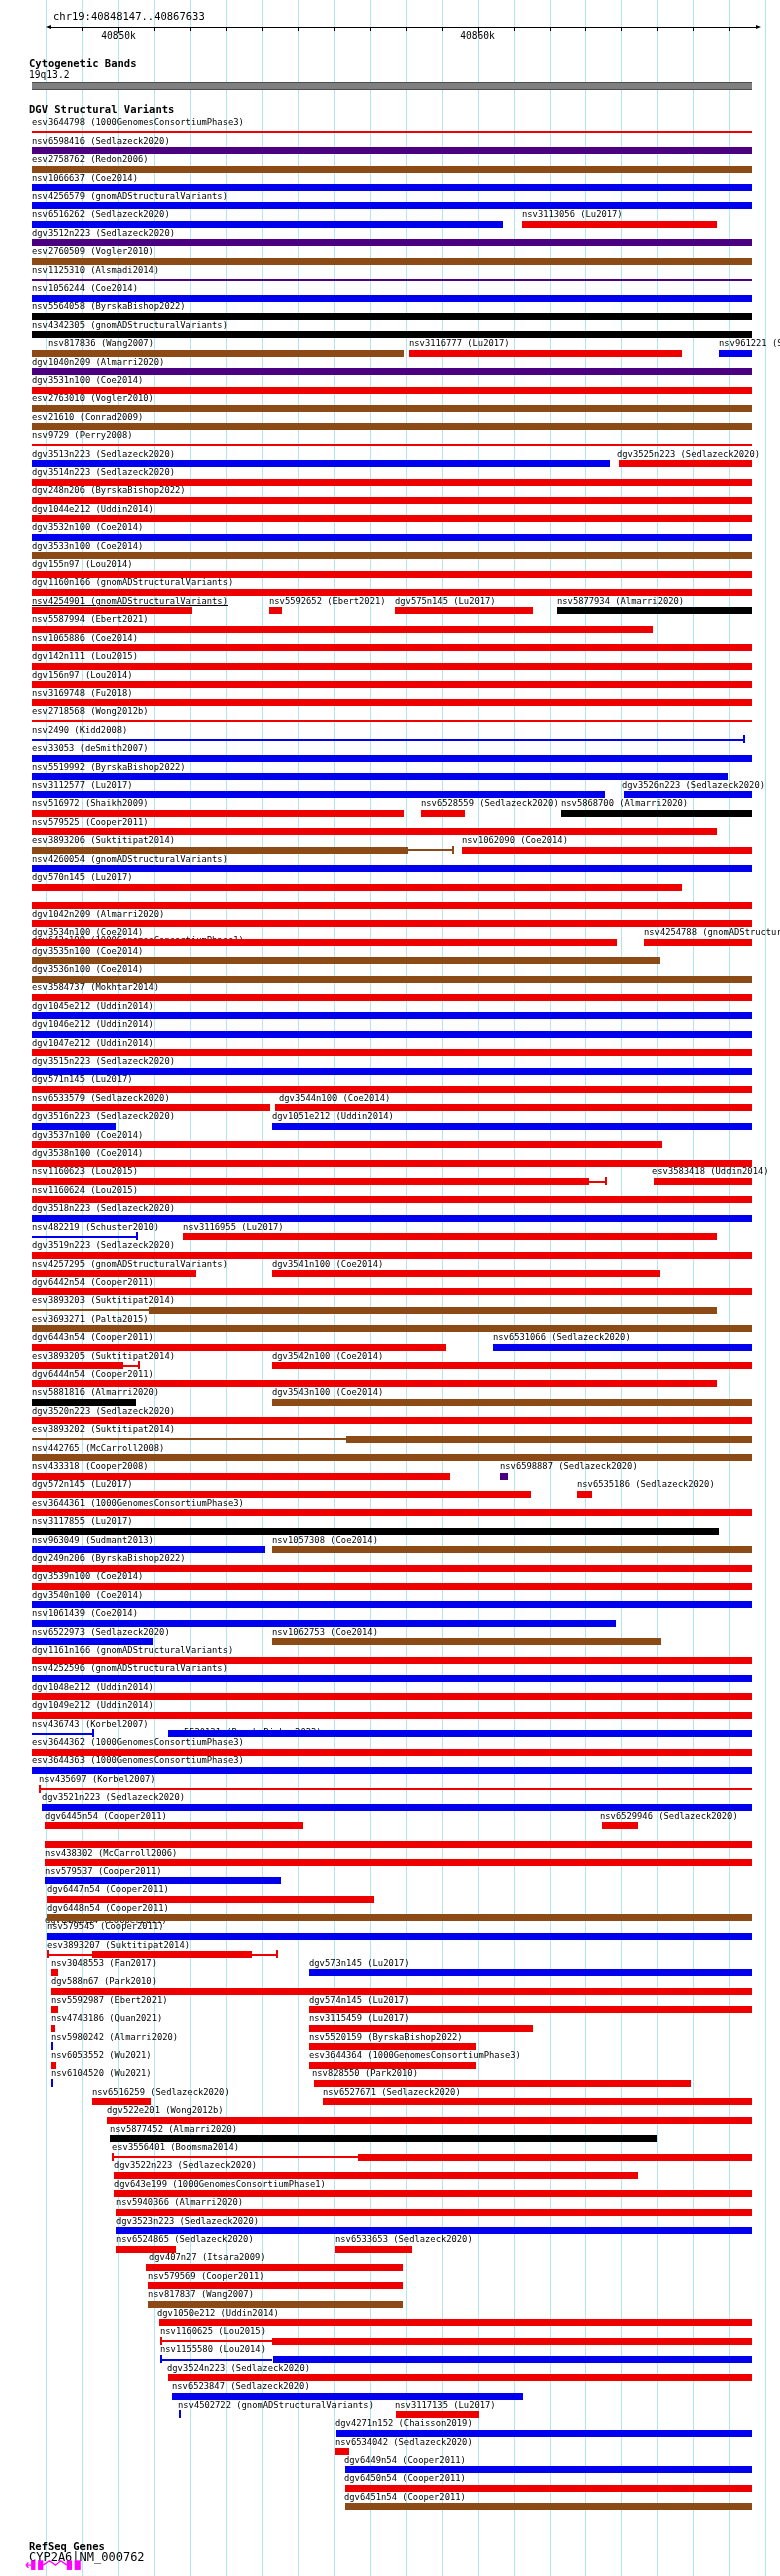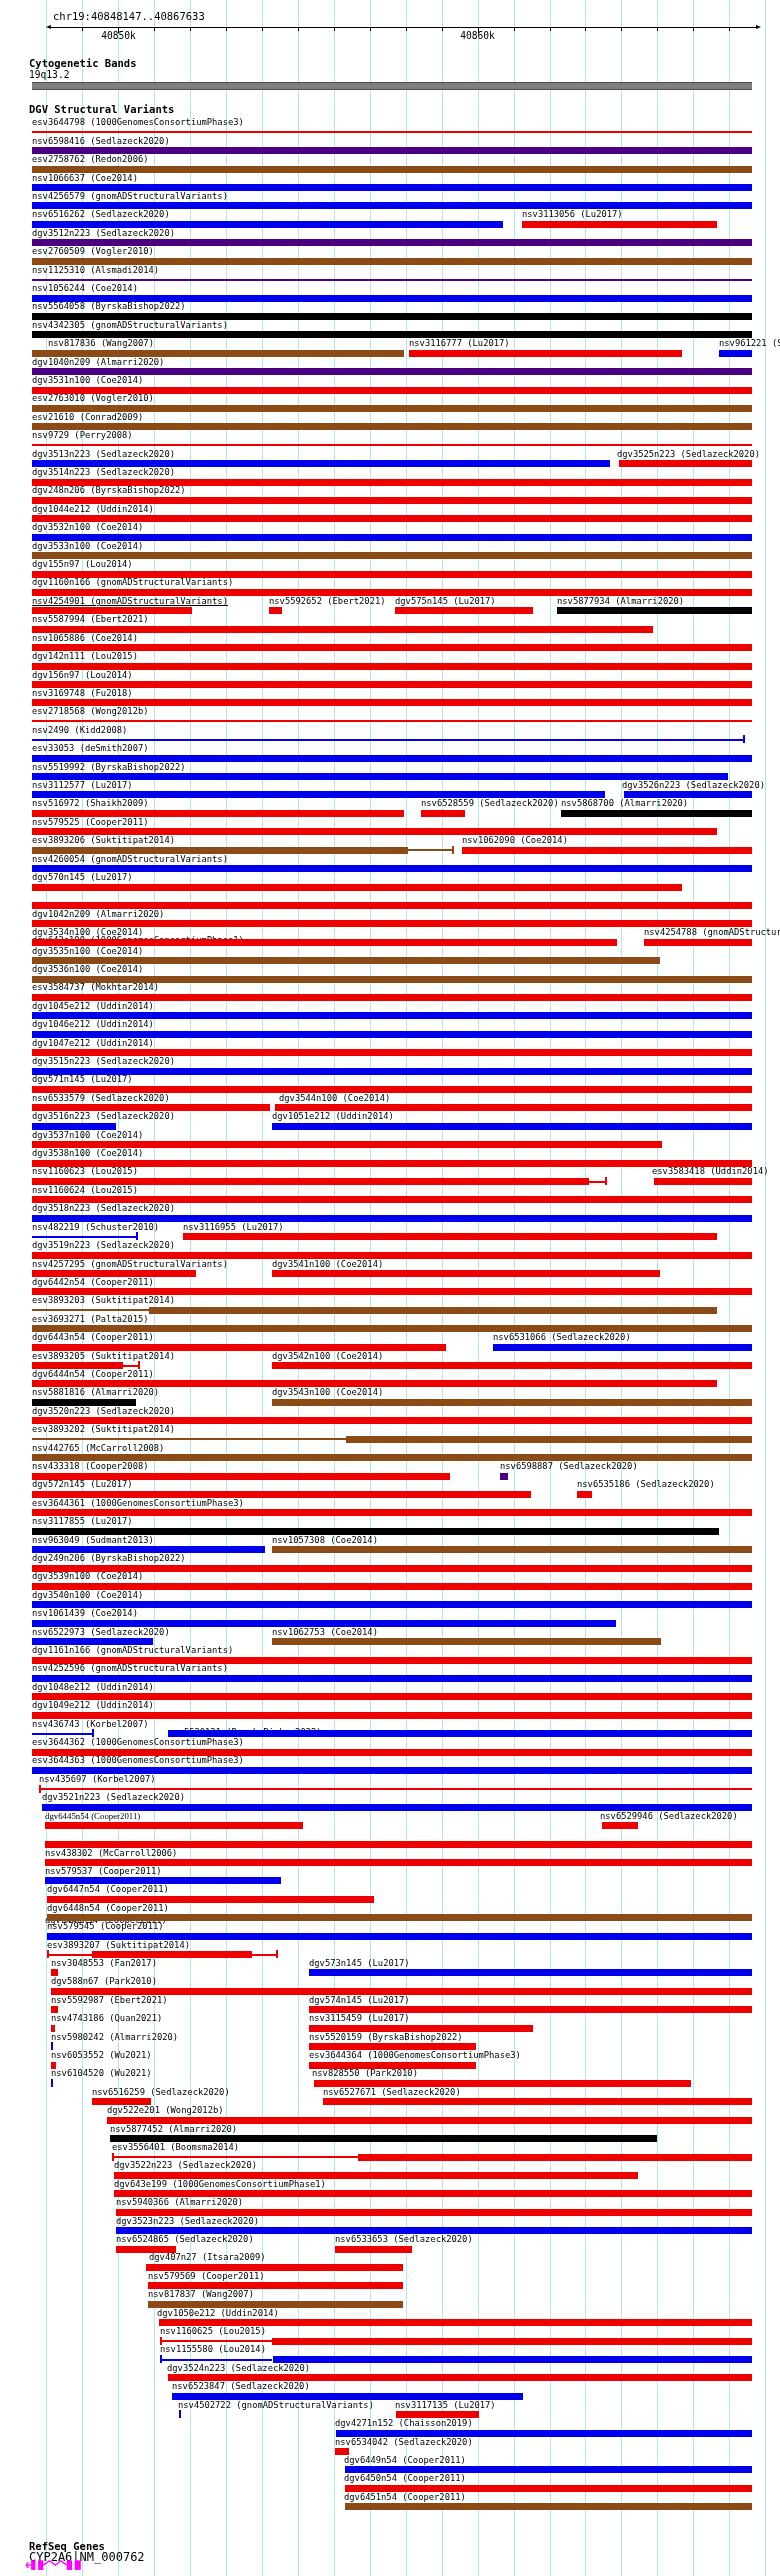--- a/index.html
+++ b/index.html
@@ -325,21 +325,21 @@
       <div class="shape-bar" style="left: 168px; width: 584px; top: 1730px; background: rgb(0, 0, 238);"></div>
       <div class="vlabel" style="left: 32px; top: 1738px;">esv3644362 (1000GenomesConsortiumPhase3)</div>
       <div class="shape-bar" style="left: 32px; width: 720px; top: 1749px; background: rgb(238, 0, 0);"></div>
       <div class="vlabel" style="left: 32px; top: 1756px;">esv3644363 (1000GenomesConsortiumPhase3)</div>
       <div class="shape-bar" style="left: 32px; width: 720px; top: 1767px; background: rgb(0, 0, 238);"></div>
       <div class="vlabel" style="left: 39px; top: 1775px;">nsv435697 (Korbel2007)</div>
       <div class="shape-tick" style="left: 39px; width: 1.8px; top: 1785px; background: rgb(238, 0, 0);"></div>
       <div class="shape-line" style="left: 39px; width: 713px; top: 1788px; background: rgb(238, 0, 0);"></div>
       <div class="vlabel" style="left: 42px; top: 1793px;">dgv3521n223 (Sedlazeck2020)</div>
       <div class="shape-bar" style="left: 42px; width: 710px; top: 1804px; background: rgb(0, 0, 238);"></div>
-      <div class="vlabel" style="left: 45px; top: 1812px; font-family: Liberation Serif, serif;">dgv6445n54 (Cooper2011)</div>
+      <div class="vlabel" style="left: 45px; top: 1812px;">dgv6445n54 (Cooper2011)</div>
       <div class="shape-bar" style="left: 45px; width: 258px; top: 1822px; background: rgb(238, 0, 0);"></div>
       <div class="vlabel" style="left: 600px; top: 1812px;">nsv6529946 (Sedlazeck2020)</div>
       <div class="shape-bar" style="left: 602px; width: 36px; top: 1822px; background: rgb(238, 0, 0);"></div>
       <div class="vlabel" style="left: 45px; top: 1916px;">dgv6446n54 (Cooper2011)</div>
       <div class="shape-bar" style="left: 45px; width: 707px; top: 1841px; background: rgb(238, 0, 0);"></div>
       <div class="vlabel" style="left: 45px; top: 1849px;">nsv438302 (McCarroll2006)</div>
       <div class="shape-bar" style="left: 45px; width: 707px; top: 1859px; background: rgb(238, 0, 0);"></div>
       <div class="vlabel" style="left: 45px; top: 1867px;">nsv579537 (Cooper2011)</div>
       <div class="shape-bar" style="left: 45px; width: 236px; top: 1877px; background: rgb(0, 0, 238);"></div>
       <div class="vlabel" style="left: 47px; top: 1885px;">dgv6447n54 (Cooper2011)</div>

